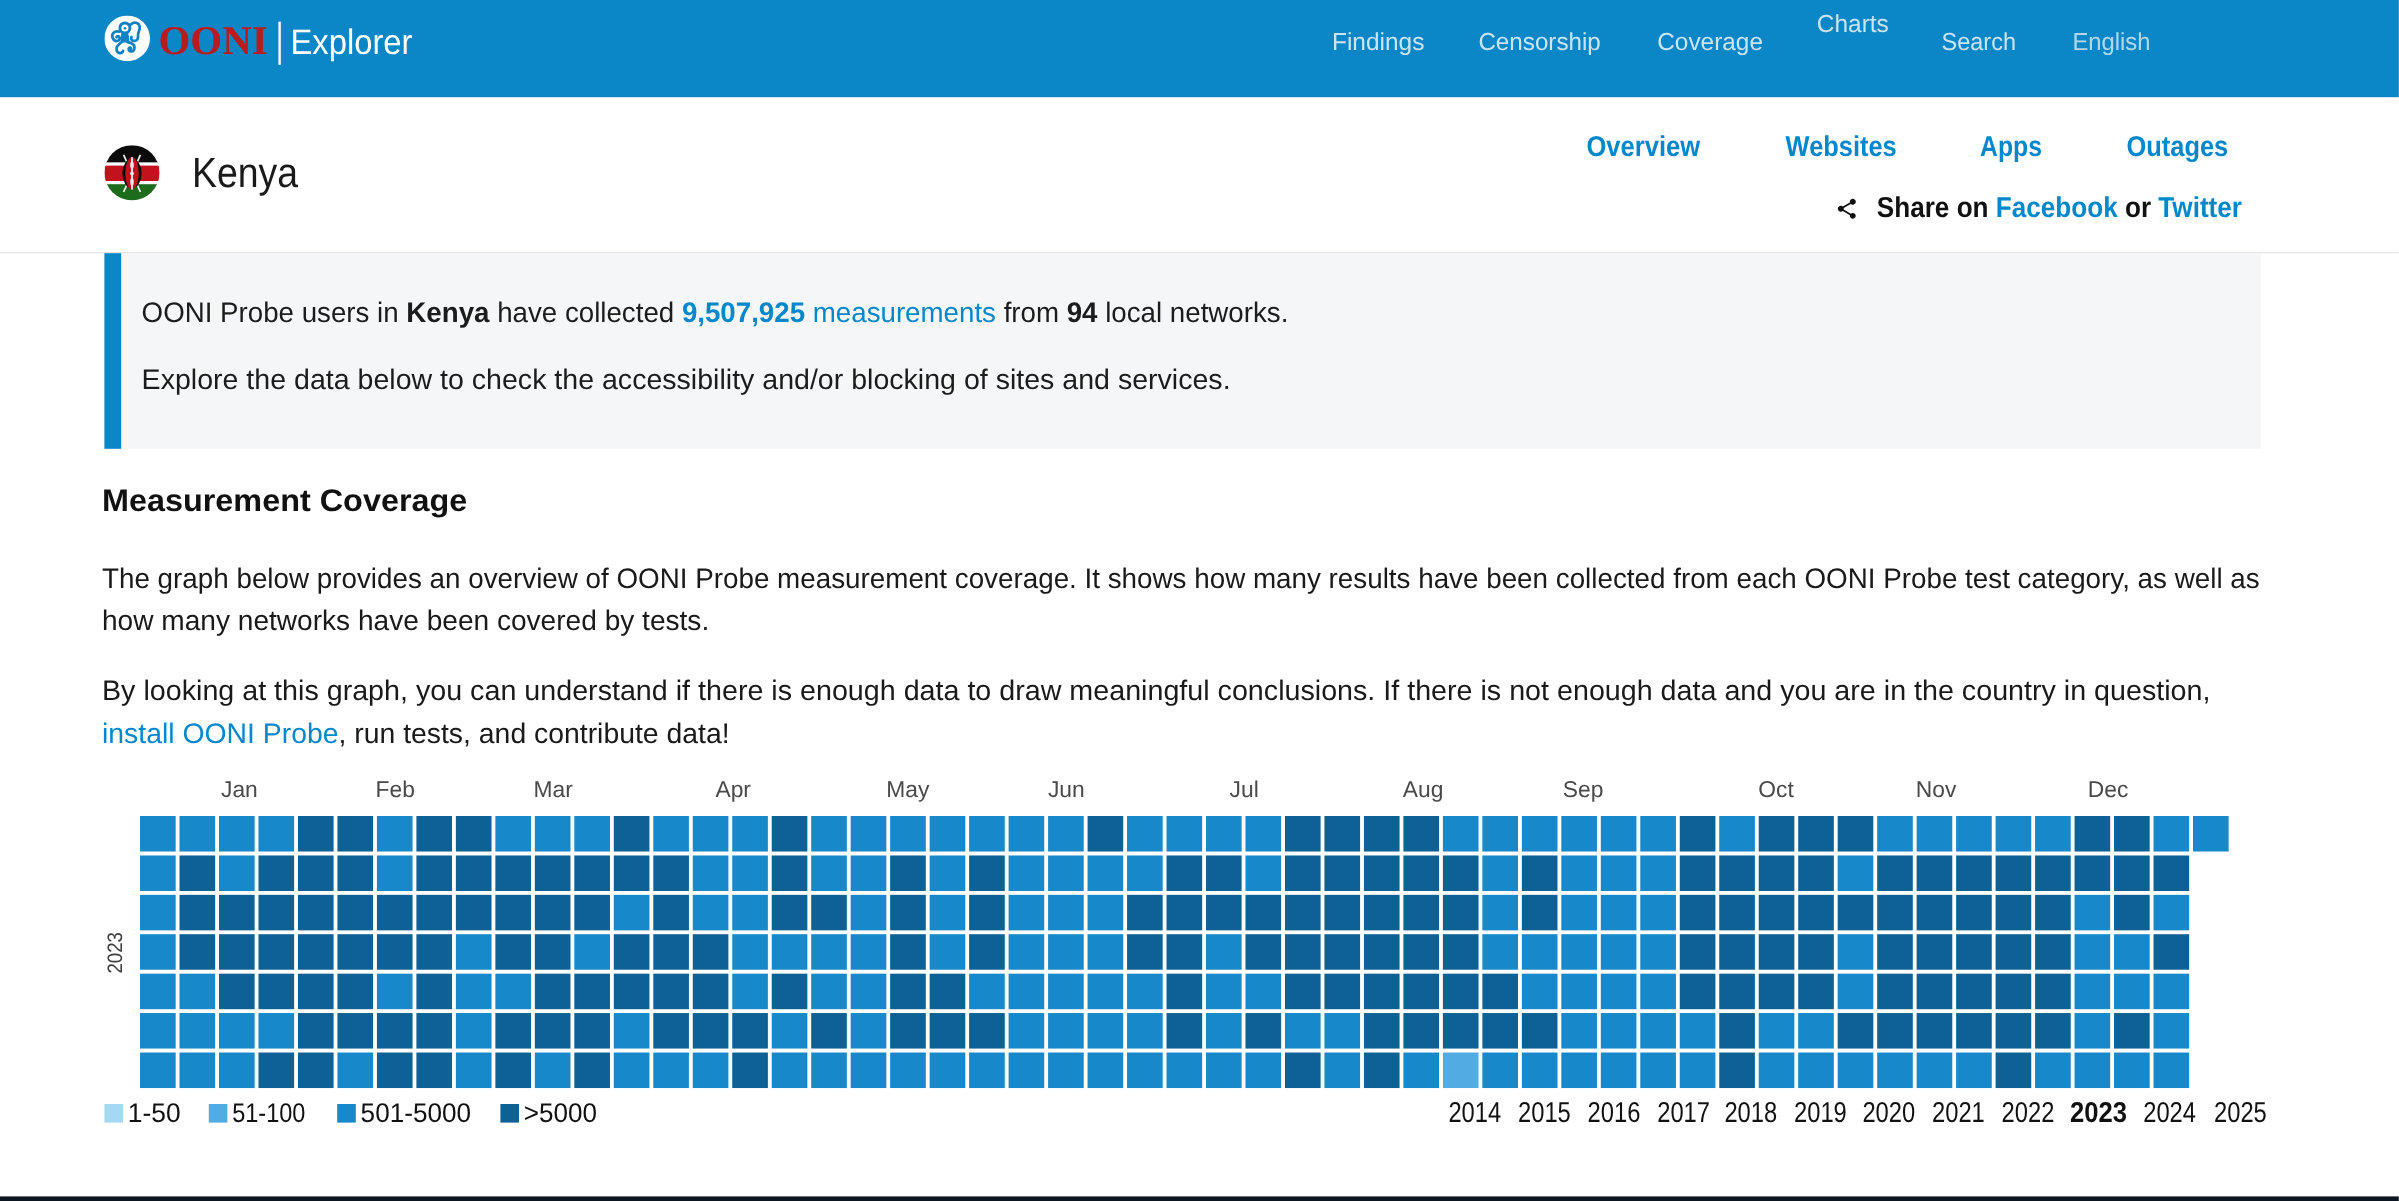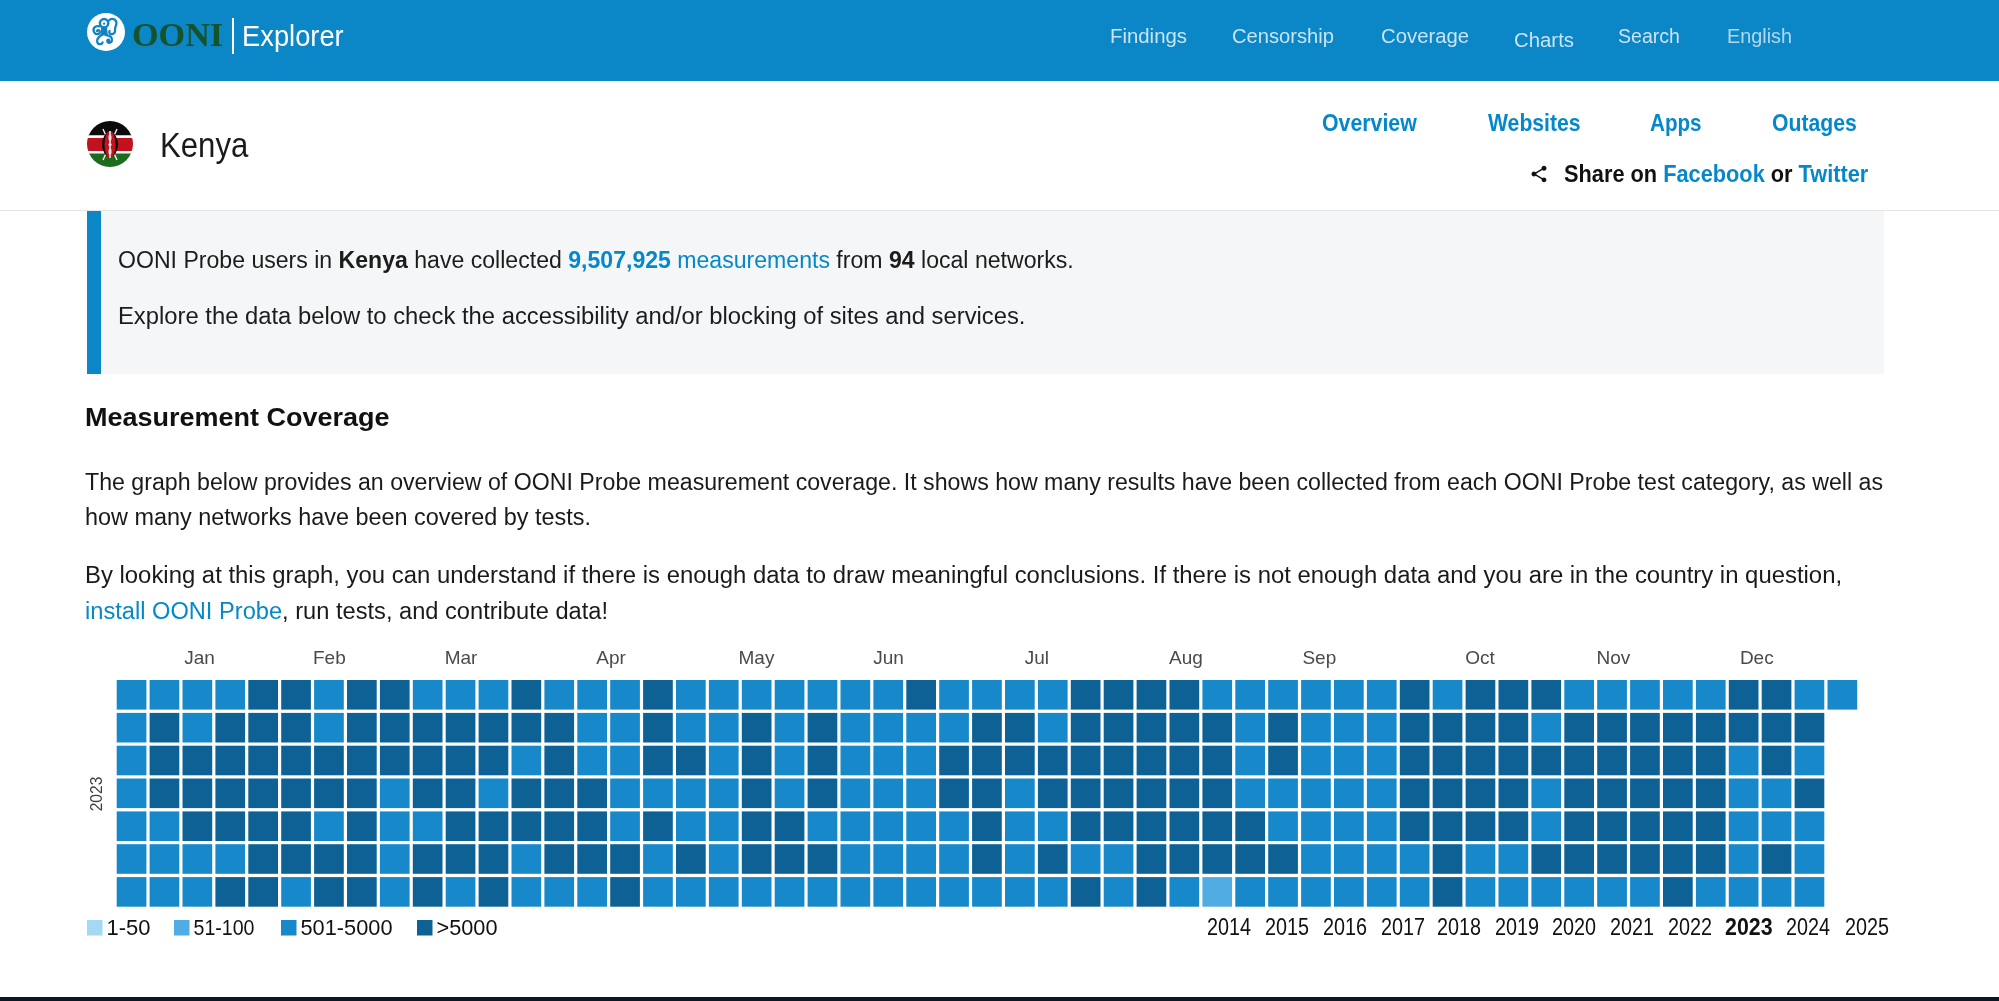--- a/index.html
+++ b/index.html
@@ -6,27 +6,27 @@
 <g fill="none" stroke="#1283c2" stroke-linecap="round">
 <circle cx="45" cy="27" r="11" stroke-width="6.5"></circle>
 <circle cx="45" cy="28" r="3" fill="#1283c2" stroke="none"></circle>
 <path d="M39 38 L37.5 57 L53 57 L50.5 38 Z" fill="#1283c2" stroke="#1283c2" stroke-width="4"></path>
 <path d="M33 35 C20 32 14.5 42 18.5 50 C22.5 58.5 34 57 33.5 49 C33.2 44 27 43.5 26.5 47.5" stroke-width="6"></path>
 <path d="M57.5 20 C64 12 76 15 77.5 25 C78.6 32.5 73 36 73.8 43 C74.6 50.5 71.5 56.5 64 55.5 C58.5 54.7 57.5 49.5 59.5 47" stroke-width="6"></path>
 <path d="M39.5 57 C31.5 62 24.5 68.5 27 76.5 C29.5 84 39.5 83.5 41 77.5" stroke-width="6"></path>
 <path d="M50.5 58 C60.5 59 68 65 65.5 73.5 C63.3 81 52.5 80 53.3 73 C53.9 68.5 59.5 69.5 58.1 73.5" stroke-width="6"></path>
 </g>
   </svg>
-<span style="position:absolute;left:132px;top:18.03px;font-family:'Liberation Serif',serif;font-weight:bold;font-size:34px;line-height:34px;color:#14532d;white-space:nowrap;display:inline-block;transform-origin:0 0;transform:scaleX(1.005);">OONI</span>
+<span style="position:absolute;left:132px;top:18.03px;font-family:'Liberation Serif',serif;font-weight:bold;font-size:34px;line-height:34px;color:#b91c1c;white-space:nowrap;display:inline-block;transform-origin:0 0;transform:scaleX(1.005);">OONI</span>
 <div style="position:absolute;left:231.5px;top:18px;width:2.5px;height:36px;background:#fff"></div>
 <span style="position:absolute;left:241.5px;top:21.32px;font-family:'Liberation Sans',sans-serif;font-weight:normal;font-size:29.5px;line-height:29.5px;color:#fff;white-space:nowrap;display:inline-block;transform-origin:0 0;transform:scaleX(0.926);">Explorer</span>
 <span style="position:absolute;left:1110px;top:25.84px;font-family:'Liberation Sans',sans-serif;font-weight:normal;font-size:20.5px;line-height:20.5px;color:rgba(255,255,255,0.78);white-space:nowrap;display:inline-block;transform-origin:0 0;transform:scaleX(0.9935);">Findings</span>
 <span style="position:absolute;left:1232px;top:25.84px;font-family:'Liberation Sans',sans-serif;font-weight:normal;font-size:20.5px;line-height:20.5px;color:rgba(255,255,255,0.78);white-space:nowrap;display:inline-block;transform-origin:0 0;transform:scaleX(0.9836);">Censorship</span>
 <span style="position:absolute;left:1381px;top:25.84px;font-family:'Liberation Sans',sans-serif;font-weight:normal;font-size:20.5px;line-height:20.5px;color:rgba(255,255,255,0.78);white-space:nowrap;display:inline-block;transform-origin:0 0;transform:scaleX(0.9915);">Coverage</span>
-<span style="position:absolute;left:1514px;top:30px;font-family:'Liberation Sans',sans-serif;font-weight:normal;font-size:20.5px;line-height:20.5px;color:rgba(255,255,255,0.78);white-space:nowrap;display:inline-block;transform-origin:0 0;transform:scaleX(0.9935);">Charts</span>
+<span style="position:absolute;left:1514px;top:11px;font-family:'Liberation Sans',sans-serif;font-weight:normal;font-size:20.5px;line-height:20.5px;color:rgba(255,255,255,0.78);white-space:nowrap;display:inline-block;transform-origin:0 0;transform:scaleX(0.9935);">Charts</span>
 <span style="position:absolute;left:1618px;top:25.84px;font-family:'Liberation Sans',sans-serif;font-weight:normal;font-size:20.5px;line-height:20.5px;color:rgba(255,255,255,0.78);white-space:nowrap;display:inline-block;transform-origin:0 0;transform:scaleX(0.9543);">Search</span>
 <span style="position:absolute;left:1727px;top:25.84px;font-family:'Liberation Sans',sans-serif;font-weight:normal;font-size:20.5px;line-height:20.5px;color:rgba(255,255,255,0.68);white-space:nowrap;display:inline-block;transform-origin:0 0;transform:scaleX(0.9665);">English</span>
 <svg style="position:absolute;left:86.5px;top:121px" width="46" height="46" viewBox="0 0 46 46">
 <defs>
       <clipPath id="fc">
         <circle cx="23" cy="23" r="23"></circle>
       </clipPath>
     </defs>
 <g clip-path="url(#fc)">
 <rect x="0" y="0" width="46" height="14.5" fill="#0b0b0b"></rect>

